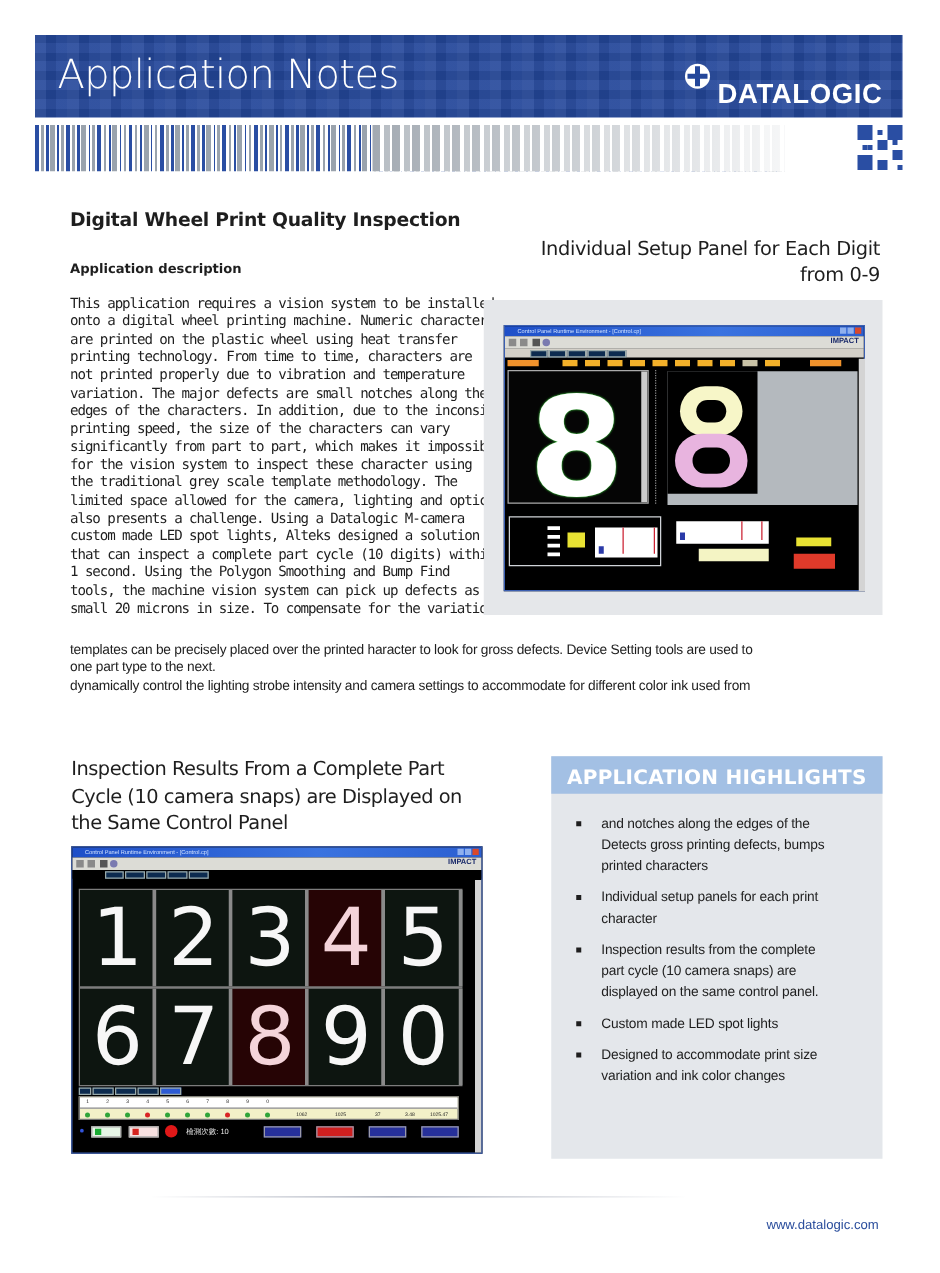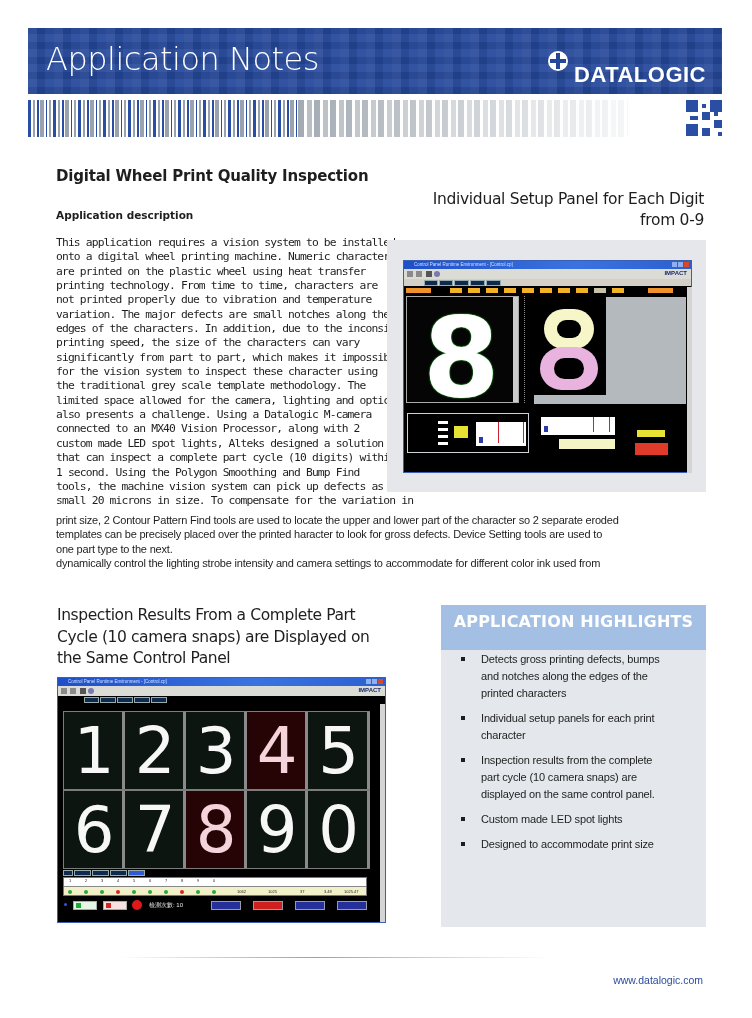--- a/index.html
+++ b/index.html
@@ -148,21 +148,21 @@
   .btn-stop { position: absolute; left: 40px; top: 2px; width: 24px; height: 9px; background: #f8e1e1; border: 1px solid #aaa; }
   .btn-stop i { position: absolute; left: 2px; top: 1px; width: 5px; height: 5px; background: #d5231f; }
   .redball { position: absolute; left: 69px; top: 1px; width: 10px; height: 10px; border-radius: 50%; background: #e01818; }
   .counter { position: absolute; left: 86px; top: 2px; font-size: 6px; color: #e8e8e8; font-family: "Liberation Sans", sans-serif; white-space: nowrap; }
   .blue-btn { position: absolute; top: 2px; width: 30px; height: 9px; background: #26309a; border: 1px solid #99a; }
   .blue-btn.red { background: #cf1f1f; }
 
   
   .hl-box { position: absolute; left: 441px; top: 605px; width: 265px; height: 322px; background: #e4e7eb; }
   .hl-head {
-    position: absolute; left: 0; top: 0; width: 265px; height: 45px; background: #a3c0e4;
+    position: absolute; left: 0; top: 0; width: 265px; height: 30px; background: #a3c0e4;
     color: #ffffff; font-weight: bold; font-size: 16px; line-height: 33px; text-align: center;
     font-family: "DejaVu Sans", sans-serif; letter-spacing: 0.2px;
   }
   .hl-list { position: absolute; left: 18px; top: 46px; width: 240px; list-style: none; }
   .hl-list li {
     position: relative; padding-left: 22px; margin-bottom: 8px;
     font-size: 11px; line-height: 17px; color: #1e1e1e; font-family: "Liberation Sans", sans-serif; letter-spacing: -0.15px;
   }
   .hl-list li .bullet { position: absolute; left: 2px; top: 6px; width: 4px; height: 4px; background: #1e1e1e; }
   .hl-list li .t { display: block; }
@@ -218,30 +218,28 @@
   <span class="ln">printing technology. From time to time, characters are</span>
   <span class="ln">not printed properly due to vibration and temperature</span>
   <span class="ln">variation. The major defects are small notches along the</span>
   <span class="ln">edges of the characters. In addition, due to the inconsistent</span>
   <span class="ln">printing speed, the size of the characters can vary</span>
   <span class="ln">significantly from part to part, which makes it impossible</span>
   <span class="ln">for the vision system to inspect these character using</span>
   <span class="ln">the traditional grey scale template methodology. The</span>
   <span class="ln">limited space allowed for the camera, lighting and optics</span>
   <span class="ln">also presents a challenge. Using a Datalogic M-camera</span>
-  <span class="ln">connected to an MX40 Vision Processor, along with 2</span>
   <span class="ln">custom made LED spot lights, Alteks designed a solution</span>
   <span class="ln">that can inspect a complete part cycle (10 digits) within</span>
   <span class="ln">1 second. Using the Polygon Smoothing and Bump Find</span>
   <span class="ln">tools, the machine vision system can pick up defects as</span>
   <span class="ln">small 20 microns in size. To compensate for the variation in</span>
 </div>
 
 <div class="body-wide">
-  <span class="ln">print size, 2 Contour Pattern Find tools are used to locate the upper and lower part of the character so 2 separate eroded</span>
   <span class="ln">templates can be precisely placed over the printed haracter to look for gross defects. Device Setting tools are used to</span>
   <span class="ln">one part type to the next.</span>
   <span class="ln">dynamically control the lighting strobe intensity and camera settings to accommodate for different color ink used from</span>
 </div>
 
 <div class="caption-right">
   <span>Individual Setup Panel for Each Digit</span>
   <span>from 0-9</span>
 </div>
 
@@ -447,40 +445,41 @@
     </div>
     <div class="scrollbar" style="left:322px;top:26px;width:5px;height:218px"></div>
   </div>
 </div>
 
 <div class="hl-box">
   <div class="hl-head">APPLICATION HIGHLIGHTS</div>
   <ul class="hl-list">
     <li>
       <i class="bullet"></i>
+      <span class="t">and notches along the edges of the</span>
       <span class="t">Detects gross printing defects, bumps</span>
-      <span class="t">and notches along the edges of the</span>
       <span class="t">printed characters</span>
     </li>
     <li>
       <i class="bullet"></i>
       <span class="t">Individual setup panels for each print</span>
       <span class="t">character</span>
     </li>
     <li>
       <i class="bullet"></i>
       <span class="t">Inspection results from the complete</span>
       <span class="t">part cycle (10 camera snaps) are</span>
       <span class="t">displayed on the same control panel.</span>
     </li>
     <li>
       <i class="bullet"></i>
       <span class="t">Custom made LED spot lights</span>
     </li>
     <li>
       <i class="bullet"></i>
       <span class="t">Designed to accommodate print size</span>
+      <span class="t">variation and ink color changes</span>
     </li>
   </ul>
 </div>
 
 <div class="footer-rule"></div>
 <div class="footer-url">www.datalogic.com</div>
 
 </body></html>

